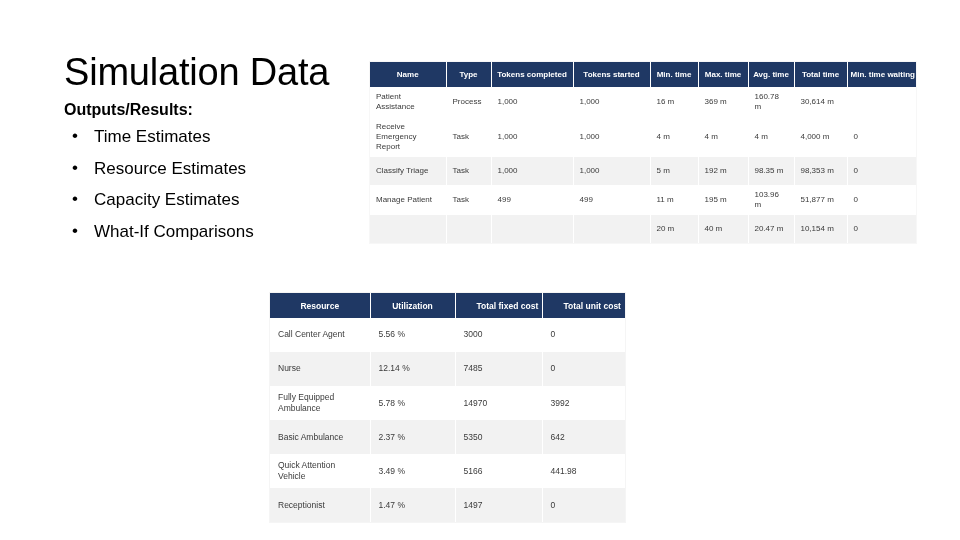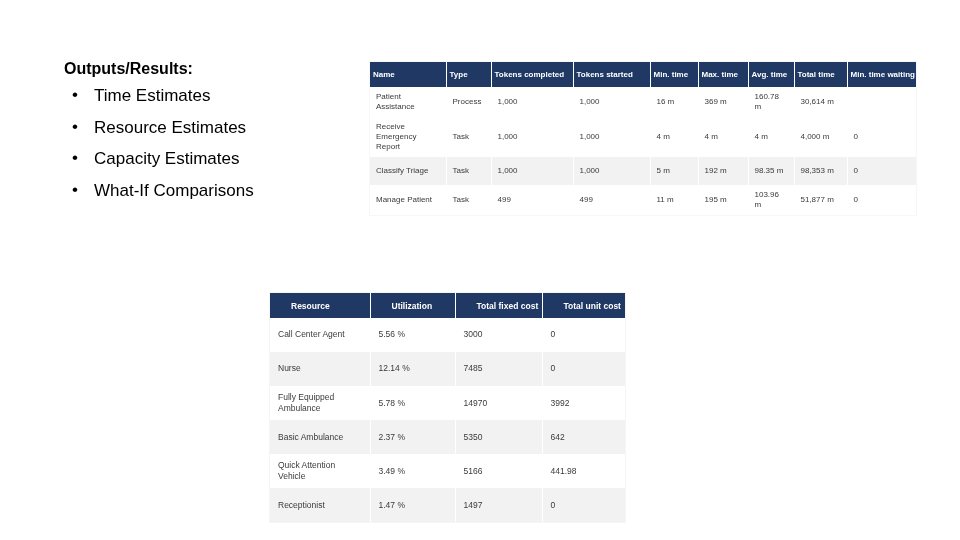--- a/index.html
+++ b/index.html
@@ -62,21 +62,21 @@
     position: absolute;
     border-collapse: collapse;
     table-layout: fixed;
     background: #ffffff;
     box-shadow: 0 0 0 1px rgba(0,0,0,0.03);
   }
   .tbl th {
     background: #1F3864;
     color: #ffffff;
     font-weight: bold;
-    text-align: left;
+    text-align: center;
     vertical-align: middle;
     border-right: 1px solid #ffffff;
     white-space: nowrap;
     overflow: hidden;
   }
   .tbl th:last-child { border-right: none; }
   .tbl td {
     color: #3a3a3a;
     text-align: left;
     vertical-align: middle;
@@ -138,20 +138,21 @@
   }
   #table-resource col.r-name  { width: 100px; }
   #table-resource col.r-util  { width: 85px; }
   #table-resource col.r-fixed { width: 87px; }
   #table-resource col.r-unit  { width: 83px; }
 </style>
 </head>
 <body>
 
 <div id="slide-text">
+  <div id="slide-title">Simulation Data</div>
 
   <div id="subtitle">Outputs/Results:</div>
 
   <ul class="bullets">
     <li>
       <span class="bullet-dot">•</span>
       <span>Time Estimates</span>
     </li>
     <li>
       <span class="bullet-dot">•</span>
@@ -231,20 +232,31 @@
       <td>Manage Patient</td>
       <td>Task</td>
       <td>499</td>
       <td>499</td>
       <td>11 m</td>
       <td>195 m</td>
       <td>103.96 m</td>
       <td>51,877 m</td>
       <td>0</td>
     </tr>
+    <tr class="odd">
+      <td></td>
+      <td></td>
+      <td></td>
+      <td></td>
+      <td>20 m</td>
+      <td>40 m</td>
+      <td>20.47 m</td>
+      <td>10,154 m</td>
+      <td>0</td>
+    </tr>
   </tbody>
 </table>
 
 <table class="tbl" id="table-resource">
   <colgroup>
     <col class="r-name">
       <col class="r-util">
       <col class="r-fixed">
       <col class="r-unit">
   </colgroup>

